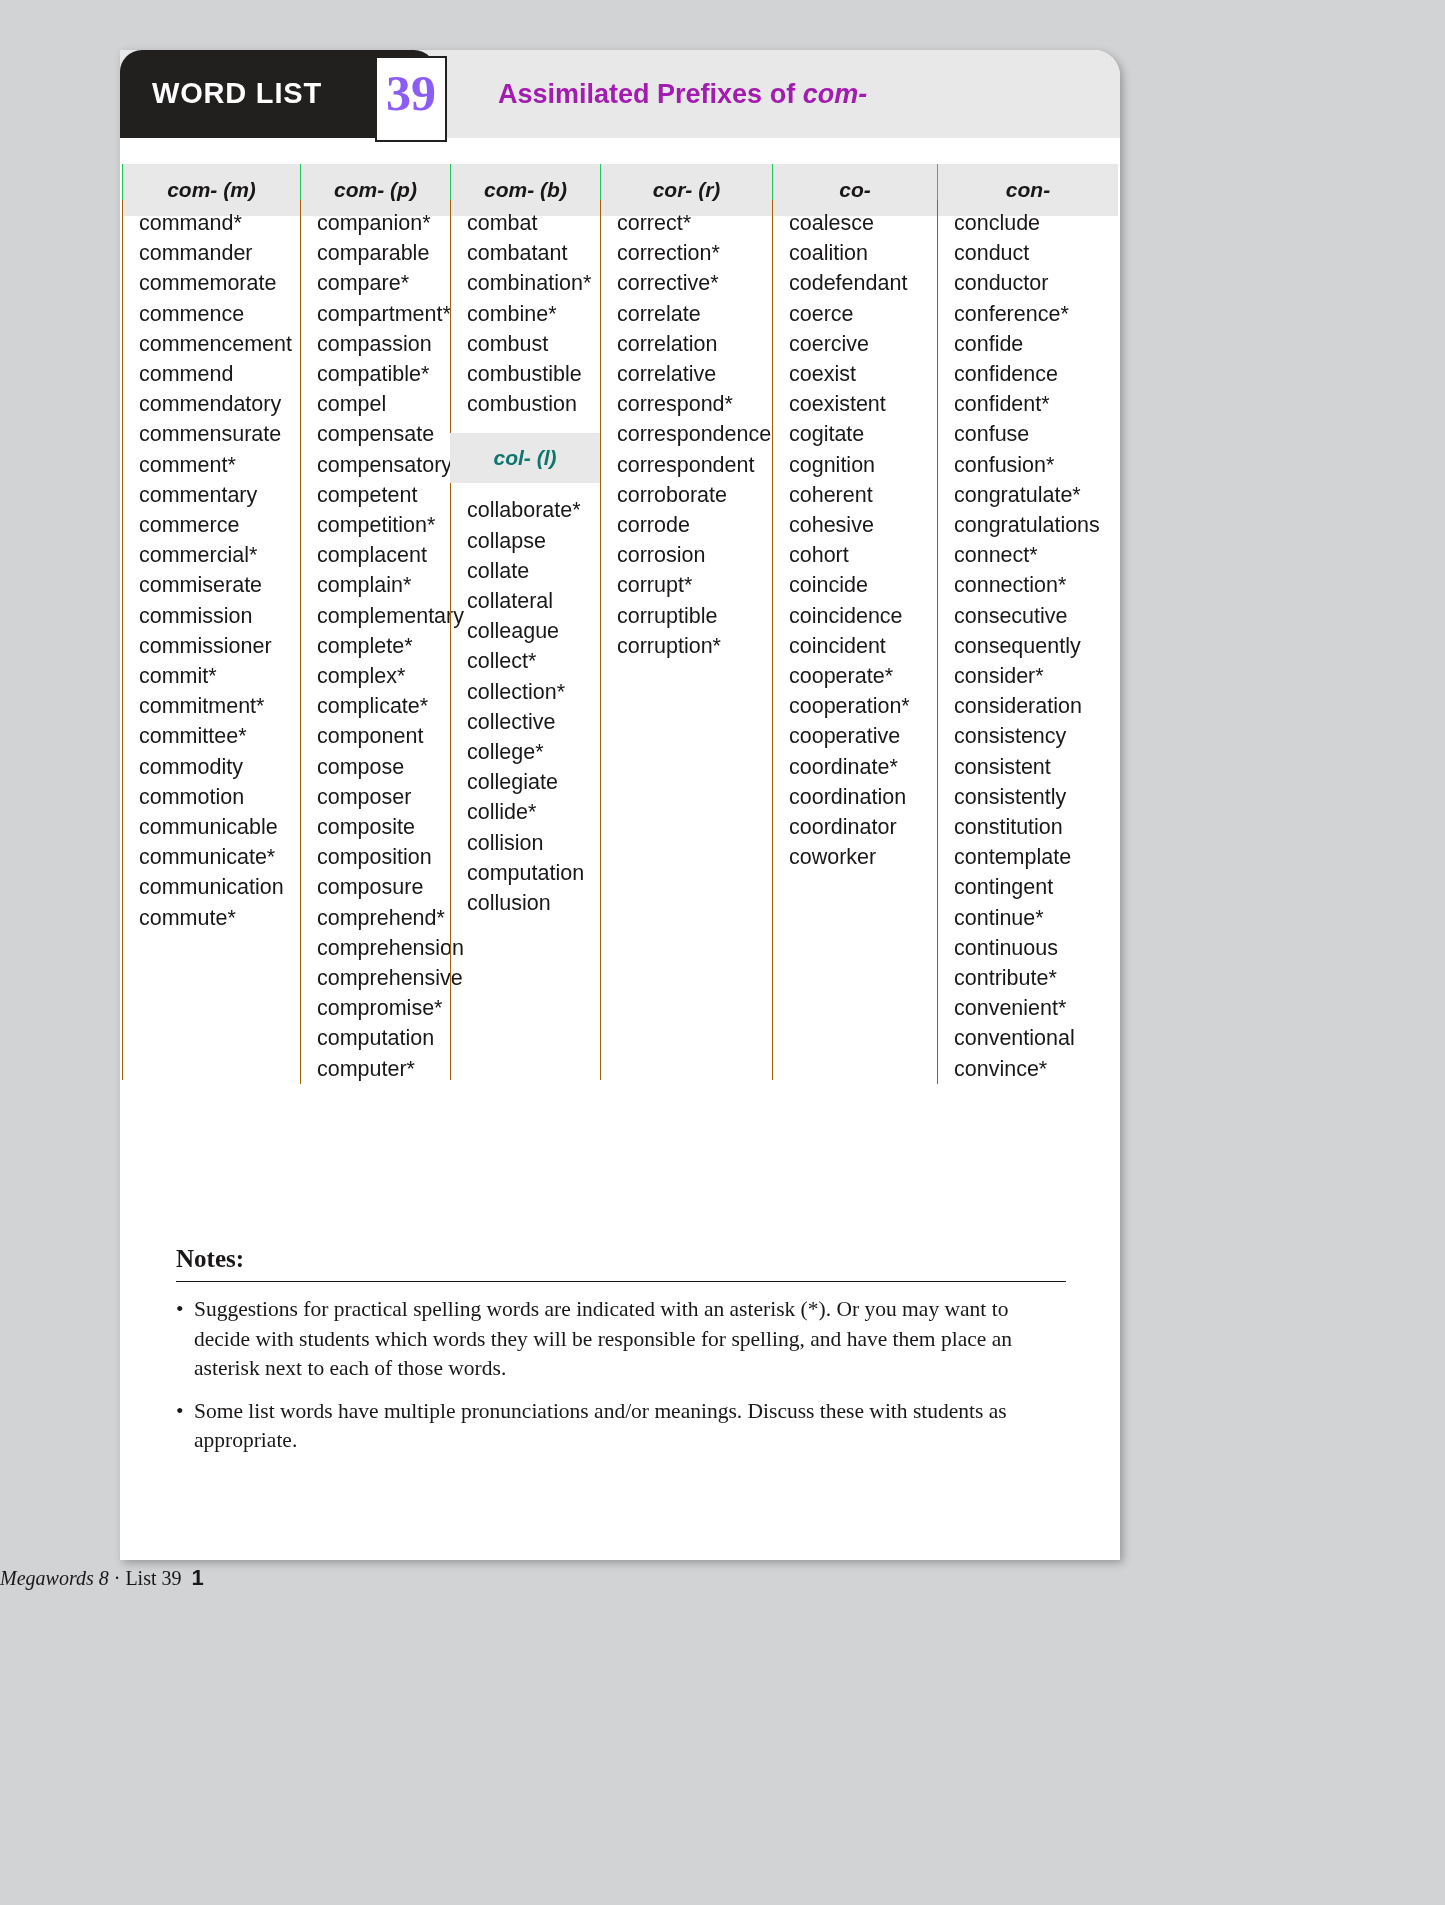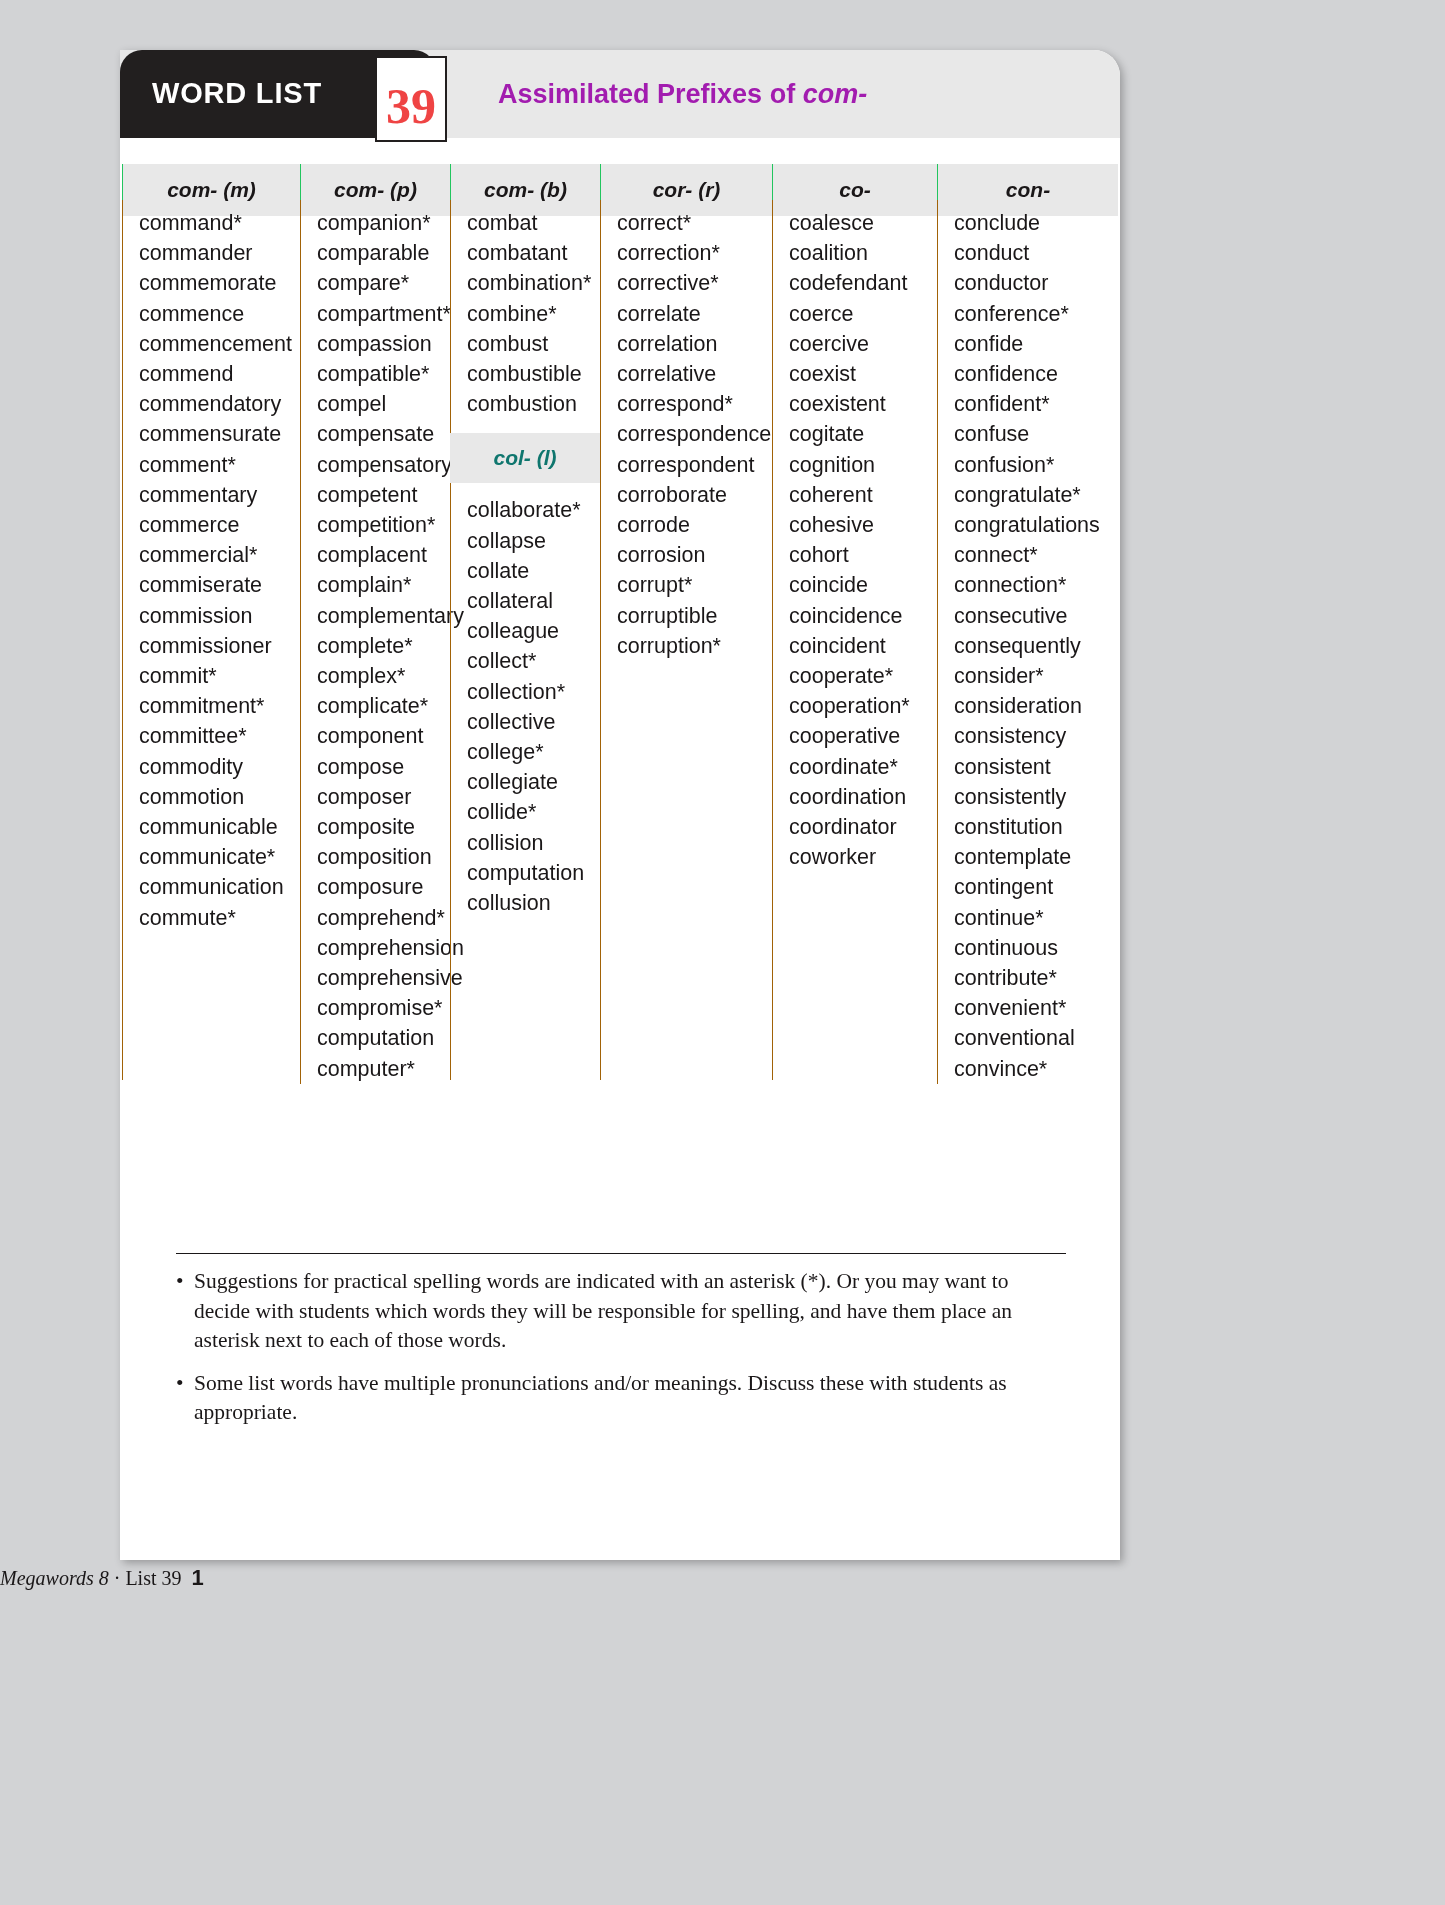--- a/index.html
+++ b/index.html
@@ -61,26 +61,26 @@
     left: 255px;
     top: 6px;
     width: 68px;
     height: 82px;
     background: #ffffff;
     border: 2px solid #221f1f;
   }
   .num-box span {
     position: absolute;
     left: 0;
-    top: 19px;
+    top: 6px;
     width: 68px;
     text-align: center;
     font-size: 50px;
     font-weight: bold;
-    color: #ef4444;
+    color: #8b5cf6;
     font-family: "Liberation Serif", serif;
   }
   .header-title {
     position: absolute;
     left: 378px;
     top: 29px;
     font-size: 27px;
     font-weight: bold;
     color: #a21caf;
   }
@@ -381,20 +381,21 @@
         <div class="word">continuous</div>
         <div class="word">contribute*</div>
         <div class="word">convenient*</div>
         <div class="word">conventional</div>
         <div class="word">convince*</div>
       </div>
     </div>
   </div>
 
   <div id="notes">
+    <div class="notes-title">Notes:</div>
     <div class="notes-rule"></div>
     <div class="note-item">
       <div class="note-bullet">•</div>
       <div class="note-text">Suggestions for practical spelling words are indicated with an asterisk (*). Or you may want to decide with students which words they will be responsible for spelling, and have them place an asterisk next to each of those words.</div>
     </div>
     <div class="note-item">
       <div class="note-bullet">•</div>
       <div class="note-text">Some list words have multiple pronunciations and/or meanings. Discuss these with students as appropriate.</div>
     </div>
   </div>

